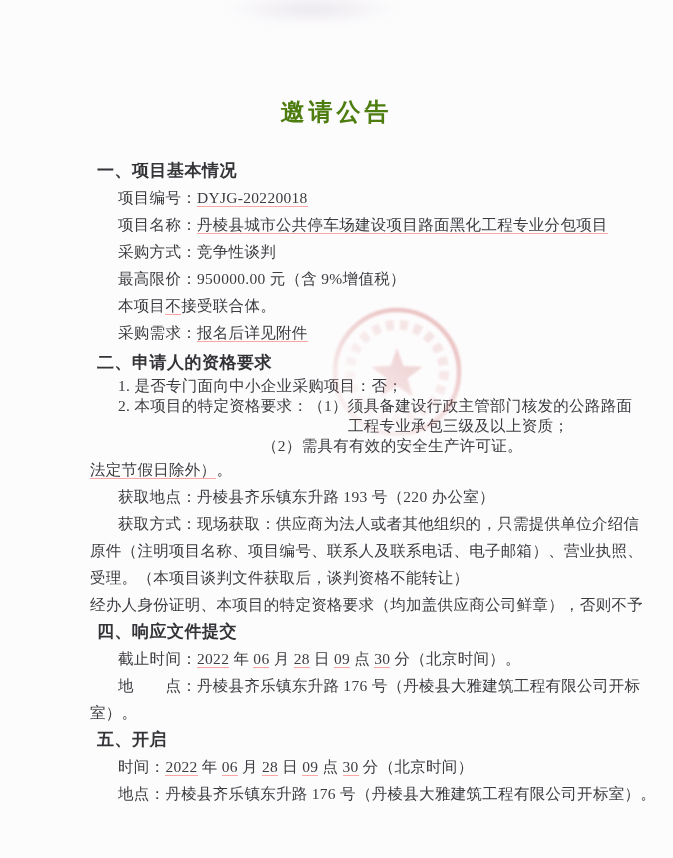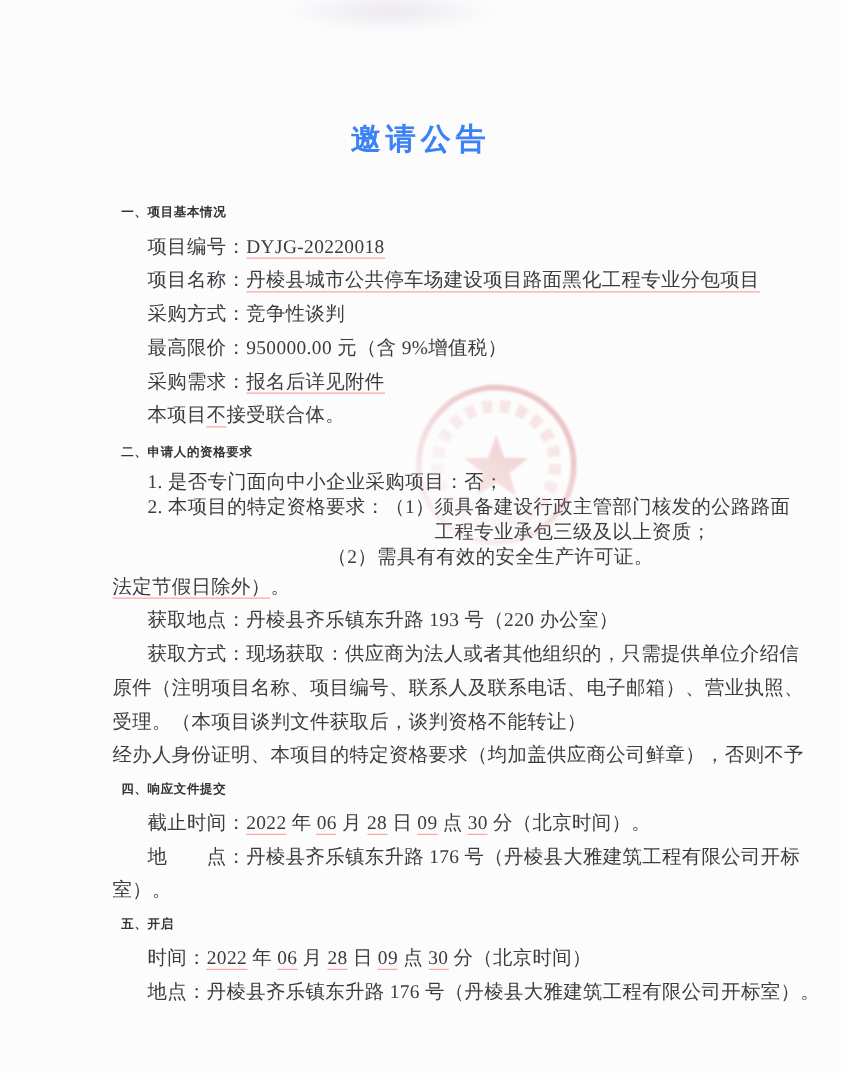--- a/index.html
+++ b/index.html
@@ -19,26 +19,26 @@
   .stamp {
     position:absolute; left:328px; top:303px;
     opacity:0.62;
     -webkit-mask-image:linear-gradient(215deg, rgba(0,0,0,0.95) 25%, rgba(0,0,0,0.35) 70%, rgba(0,0,0,0.08) 100%);
     mask-image:linear-gradient(215deg, rgba(0,0,0,0.95) 25%, rgba(0,0,0,0.35) 70%, rgba(0,0,0,0.08) 100%);
   }
   .content { padding:97px 64px 0 90px; }
   .title {
     text-align:center;
     font-size:24px; line-height:30px; letter-spacing:4px;
-    font-weight:600; color:#3b82f6;
+    font-weight:600; color:#4d7c0f;
     margin-left:-26px; margin-bottom:30px;
   }
   .h {
     font-family:"Liberation Sans","DejaVu Sans",sans-serif;
-    font-weight:700; font-size:10px; line-height:27px;
+    font-weight:700; font-size:17px; line-height:27px;
     letter-spacing:0.5px; padding-left:7px; color:#333338;
   }
   .mt3 { margin-top:3px; }
   .line { font-size:15.5px; line-height:27px; letter-spacing:0.3px; white-space:nowrap; }
   .tight { line-height:20px; }
   .ind { padding-left:28px; }
   .ind2a { padding-left:218px;text-align:center; }
   .ind2b { padding-left:172px; }
   .u { border-bottom:1px solid #fca5a5; }
 </style>
@@ -64,22 +64,22 @@
 
   <div class="content">
 
     <div class="title">邀请公告</div>
 
     <div class="h mt3">一、项目基本情况</div>
     <div class="line ind"><span>项目编号：</span><span class="u">DYJG-20220018</span></div>
     <div class="line ind"><span>项目名称：</span><span class="u">丹棱县城市公共停车场建设项目路面黑化工程专业分包项目</span></div>
     <div class="line ind"><span>采购方式：</span><span>竞争性谈判</span></div>
     <div class="line ind"><span>最高限价：</span><span>950000.00 元（含 9%增值税）</span></div>
+    <div class="line ind"><span>本项目</span><span class="u">不</span><span>接受联合体。</span></div>
     <div class="line ind"><span>采购需求：</span><span class="u">报名后详见附件</span></div>
-    <div class="line ind"><span>本项目</span><span class="u">不</span><span>接受联合体。</span></div>
 
     <div class="h mt3">二、申请人的资格要求</div>
     <div class="line tight ind">1. 是否专门面向中小企业采购项目：否；</div>
     <div class="line tight ind">2. 本项目的特定资格要求：（1）须具备建设行政主管部门核发的公路路面</div>
     <div class="line tight ind2a">工程专业承包三级及以上资质；</div>
     <div class="line tight ind2b">（2）需具有有效的安全生产许可证。</div>
 
     <div class="line"><span class="u">法定节假日除外）</span><span>。</span></div>
     <div class="line ind"><span>获取地点：</span><span>丹棱县齐乐镇东升路 193 号（220 办公室）</span></div>
     <div class="line ind"><span>获取方式：</span><span>现场获取：供应商为法人或者其他组织的，只需提供单位介绍信</span></div>

